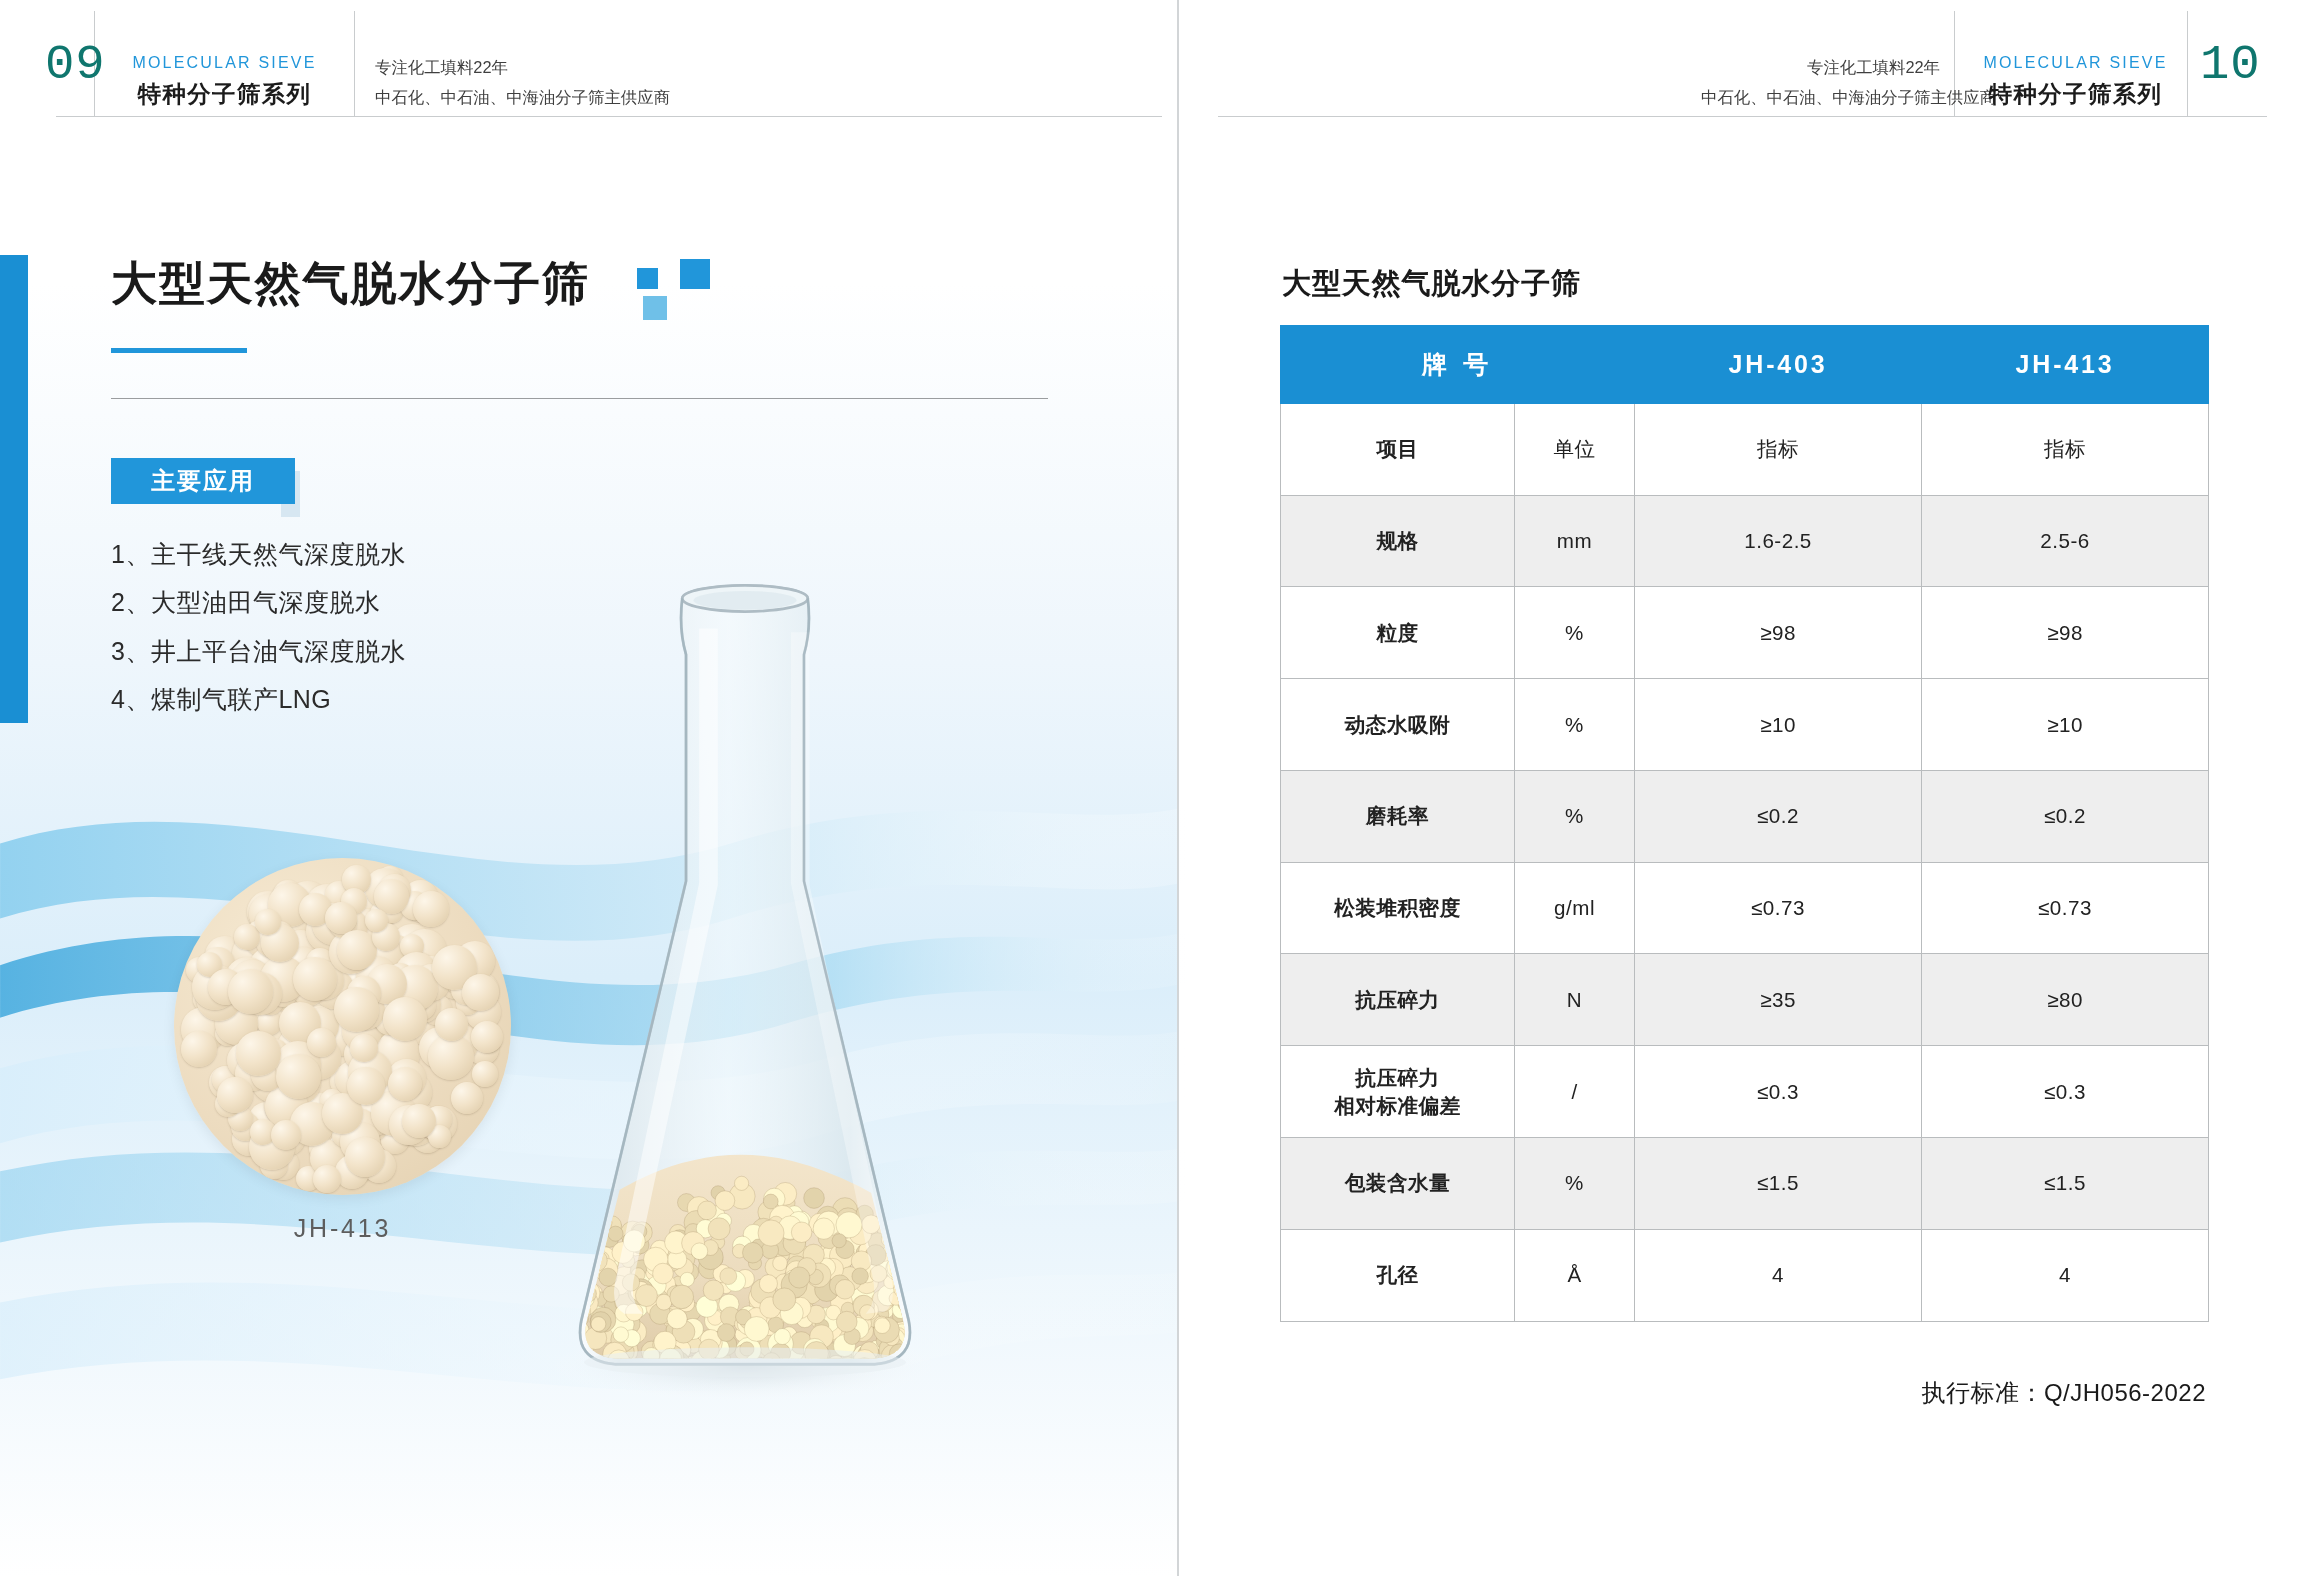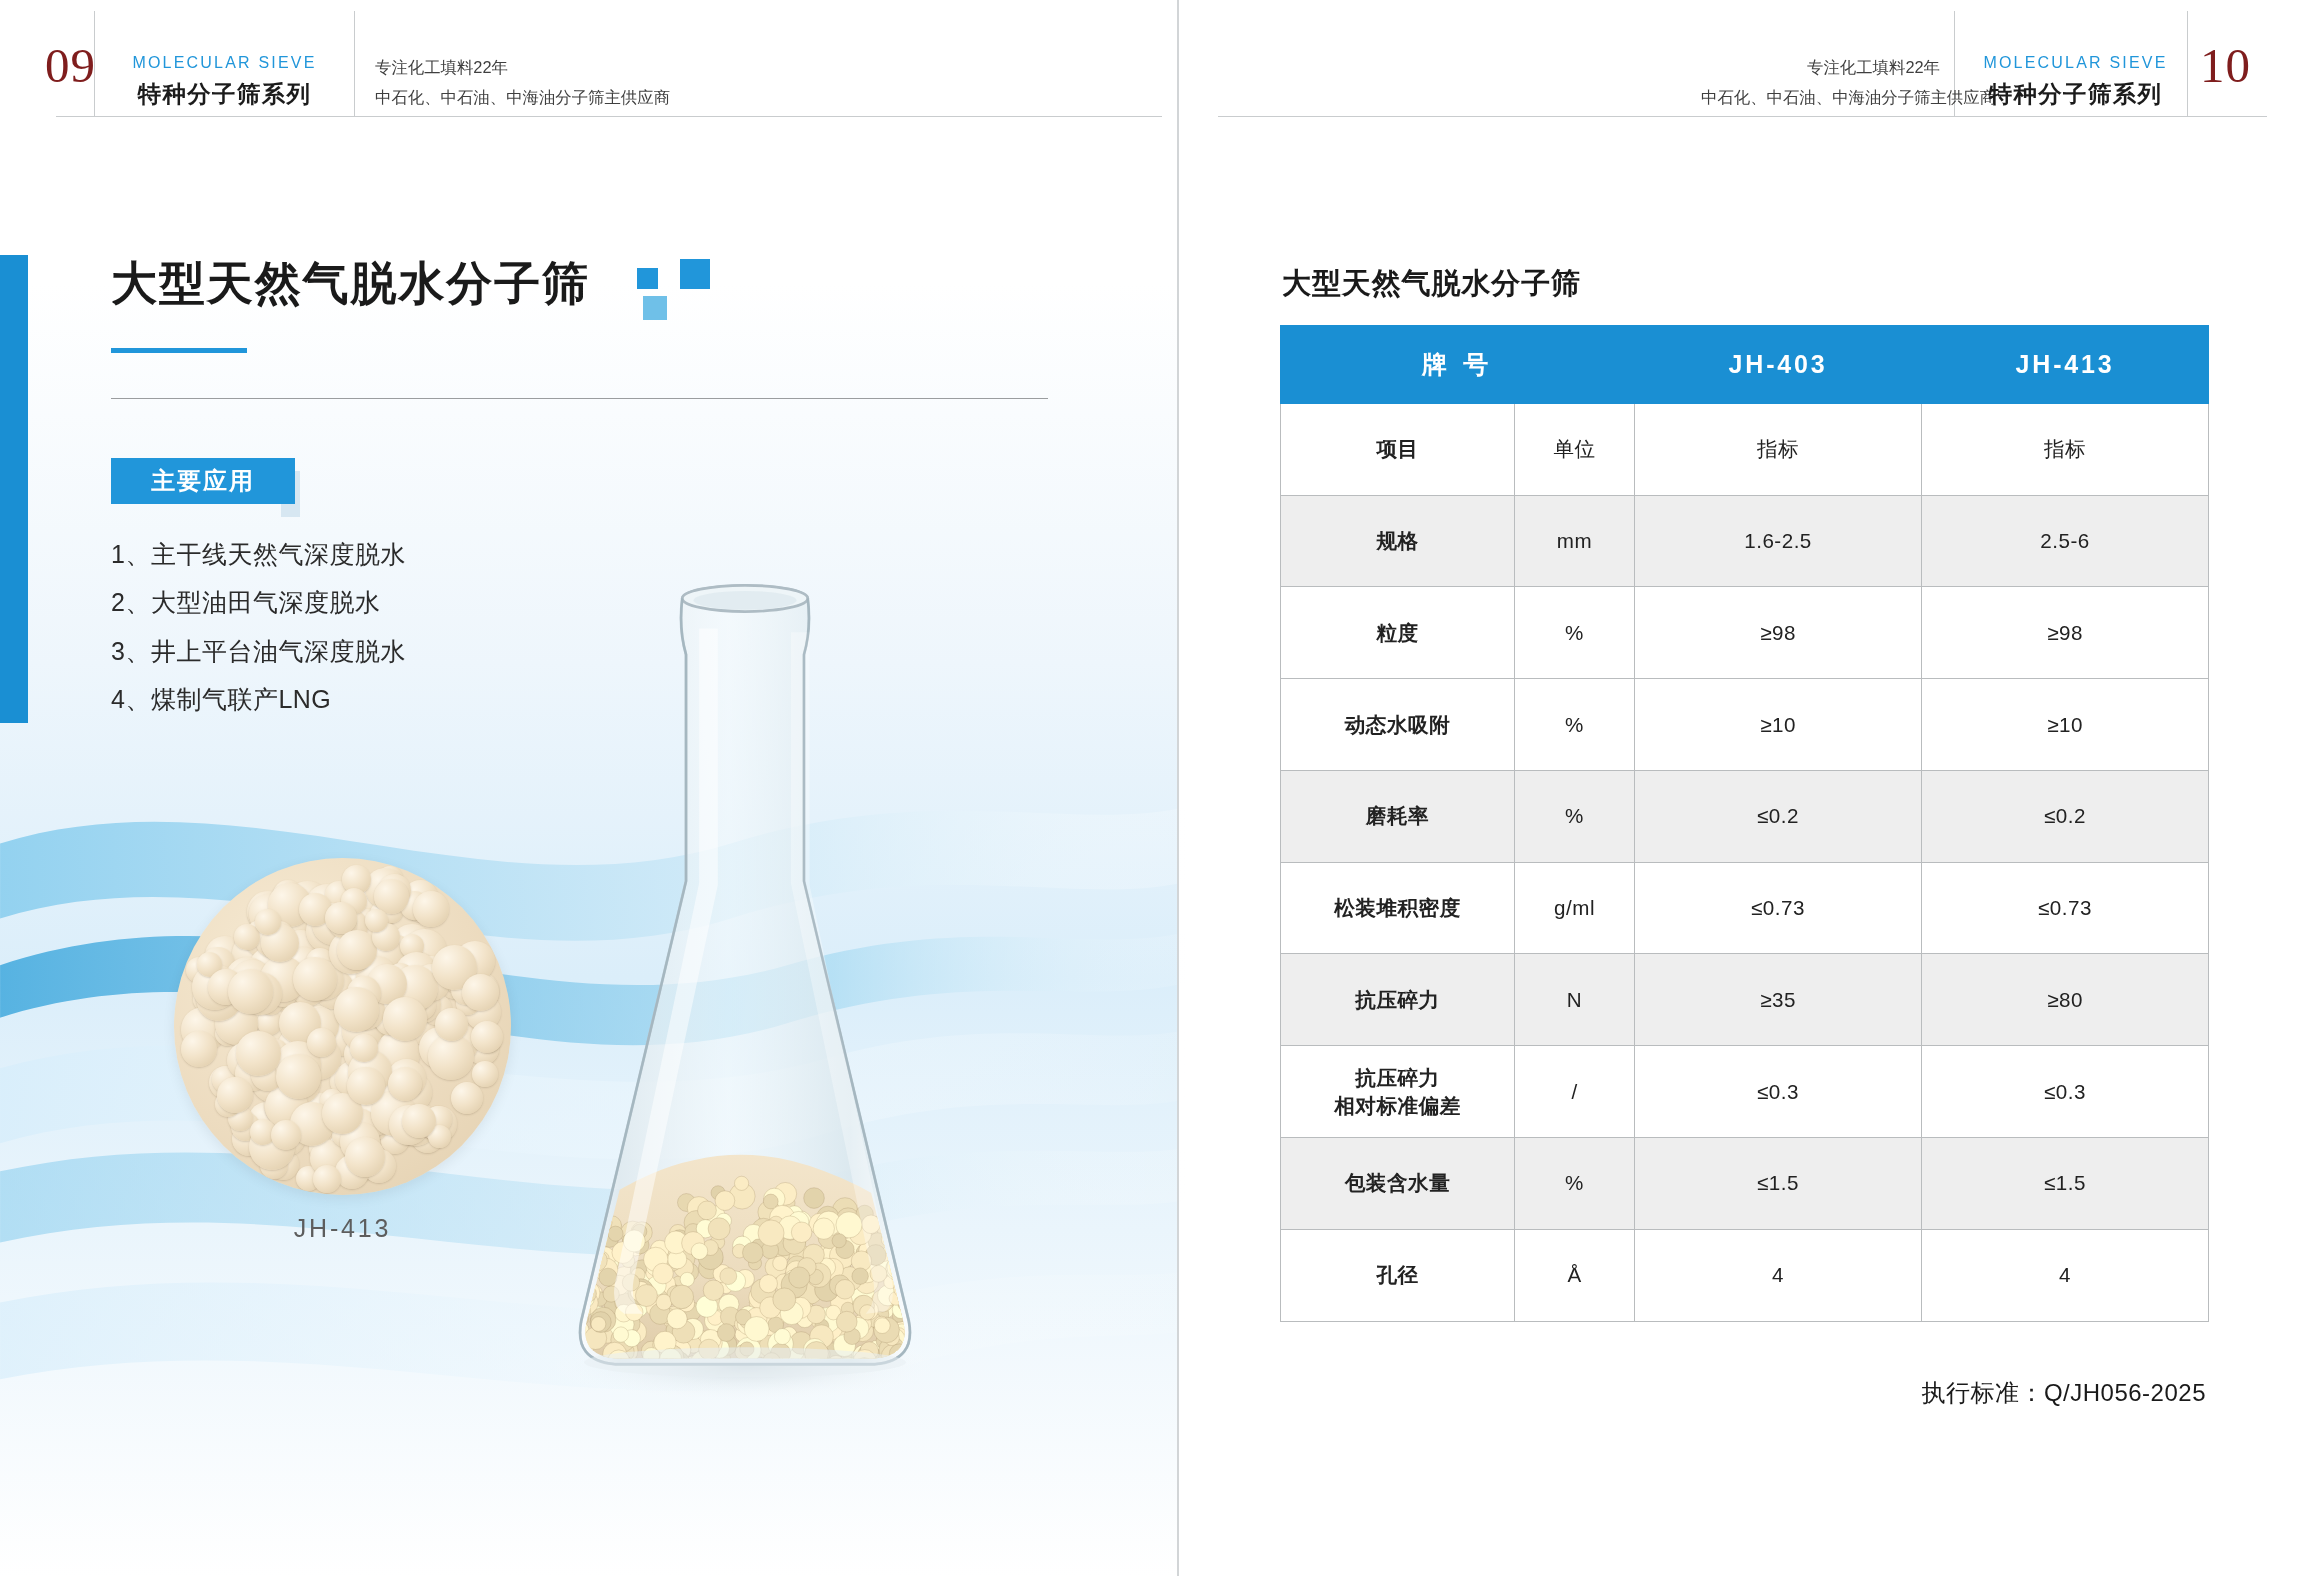--- a/index.html
+++ b/index.html
@@ -41,23 +41,23 @@
   }
   .waves svg { display: block; }
 
   
   .hdr-rule {
     position: absolute;
     background: #c9ccce;
   }
   .page-num {
     position: absolute;
-    font-family: Liberation Serif, serif;
+    font-family: Liberation Mono, monospace;
     font-size: 49px;
-    color: #7f1d1d;
+    color: #0f766e;
     letter-spacing: 0.9px;
     font-weight: 400;
   }
   .hdr-block {
     position: absolute;
     text-align: center;
     line-height: 1.55;
   }
   .hdr-en {
     font-size: 16px;
@@ -1199,16 +1199,16 @@
       </tr>
       <tr>
         <td class="name">孔径</td>
         <td>Å</td>
         <td>4</td>
         <td>4</td>
       </tr>
     </tbody>
   </table>
 
-  <div class="std-note">执行标准：Q/JH056-2025</div>
+  <div class="std-note">执行标准：Q/JH056-2022</div>
 
 </div>
 
 
 </body></html>

